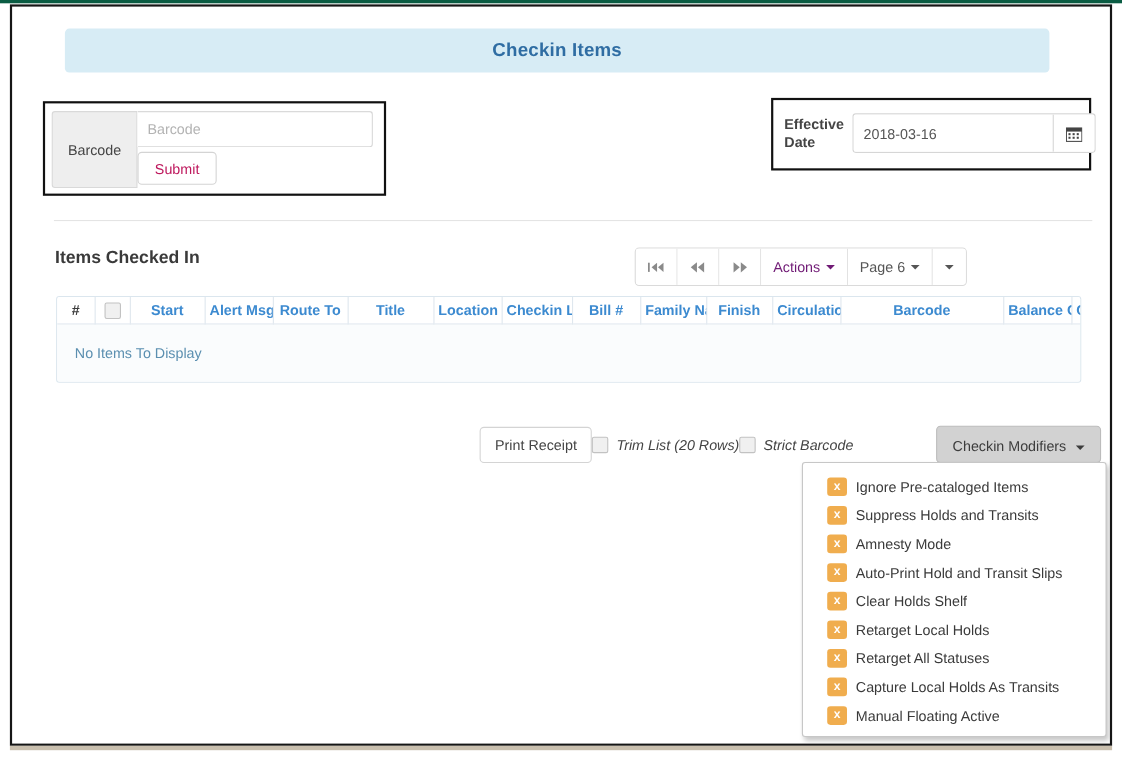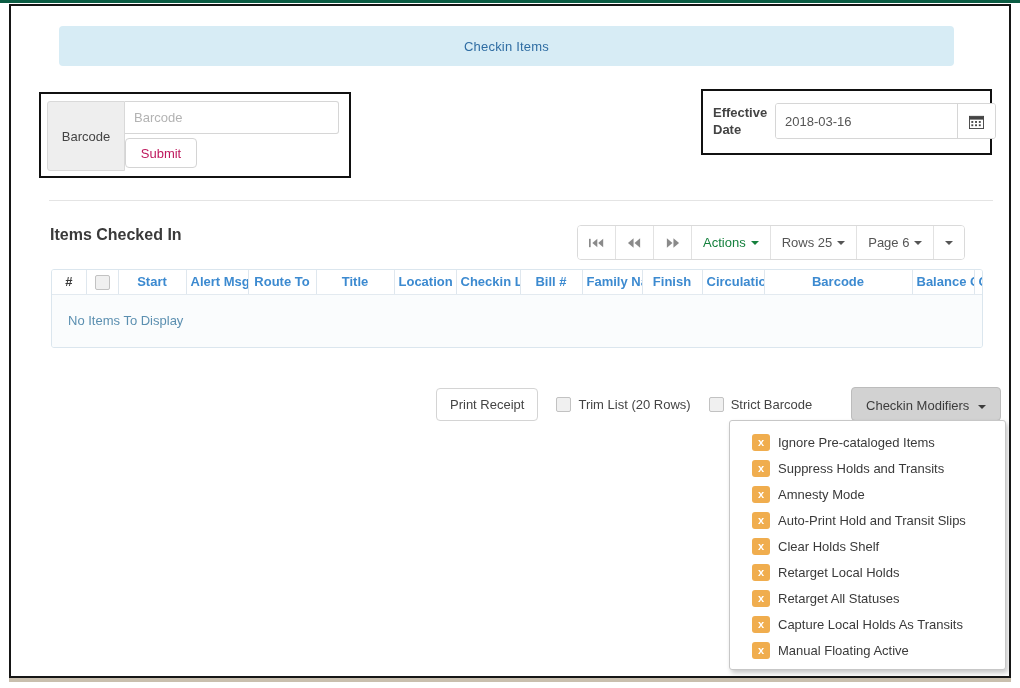--- a/index.html
+++ b/index.html
@@ -54,22 +54,22 @@
     top: 20px;
     width: 895px;
     height: 40px;
     background: #d7ecf5;
     border-radius: 4px;
     display: flex;
     align-items: center;
     justify-content: center;
   }
   .title-banner span {
-    font-size: 13px;
-    font-weight: normal;
+    font-size: 17px;
+    font-weight: bold;
     color: #2f6da3;
     letter-spacing: .2px;
   }
 
   
   .barcode-box {
     position: absolute;
     left: 28px;
     top: 86px;
     width: 312px;
@@ -228,21 +228,21 @@
     font-size: 13px;
     color: #555;
     display: flex;
     align-items: center;
     justify-content: center;
     cursor: pointer;
     padding: 0 11px;
     height: 100%;
   }
   .tb-btn.icon { width: 38px; padding: 0; color: #888; font-size: 12px; }
-  .tb-btn.disabled { color: #15803d; align-items: center; }
+  .tb-btn.disabled { color: #701a75; align-items: center; }
   .tb-btn:last-child { border-right: none; }
   .caret {
     display: inline-block;
     width: 0; height: 0;
     border-left: 4px solid transparent;
     border-right: 4px solid transparent;
     border-top: 4px solid currentColor;
     margin-left: 5px;
     vertical-align: middle;
   }
@@ -312,23 +312,23 @@
     border: 1px solid #d4d4d4;
     border-radius: 4px;
     font-family: "Liberation Sans", sans-serif;
     font-size: 13px;
     color: #444;
     cursor: pointer;
   }
   .chk-wrap {
     display: flex;
     align-items: center;
-    margin-left: 18px;
     font-size: 13px;
     color: #444;
+    font-style: italic;
   }
   .chk-box {
     width: 13px; height: 13px;
     border: 1px solid #c2c2c2;
     border-radius: 2px;
     background: #f0f0f0;
     margin-right: 7px;
     cursor: pointer;
     flex: none;
   }
@@ -449,24 +449,20 @@
         </svg>
       </button>
       <button class="tb-btn icon">
         <svg width="15" height="12" viewBox="0 0 16 12" aria-hidden="true">
           <polygon points="2,1 2,11 8,6" fill="#8a8a8a"></polygon>
           <polygon points="9,1 9,11 15,6" fill="#8a8a8a"></polygon>
         </svg>
       </button>
       <button class="tb-btn disabled">
         <span>Actions</span>
-        <i class="caret"></i>
-      </button>
-      <button class="tb-btn">
-        <span>Rows 25</span>
         <i class="caret"></i>
       </button>
       <button class="tb-btn">
         <span>Page 6</span>
         <i class="caret"></i>
       </button>
       <button class="tb-btn">
         <i class="caret" style="margin-left:0"></i>
       </button>
     </div>

